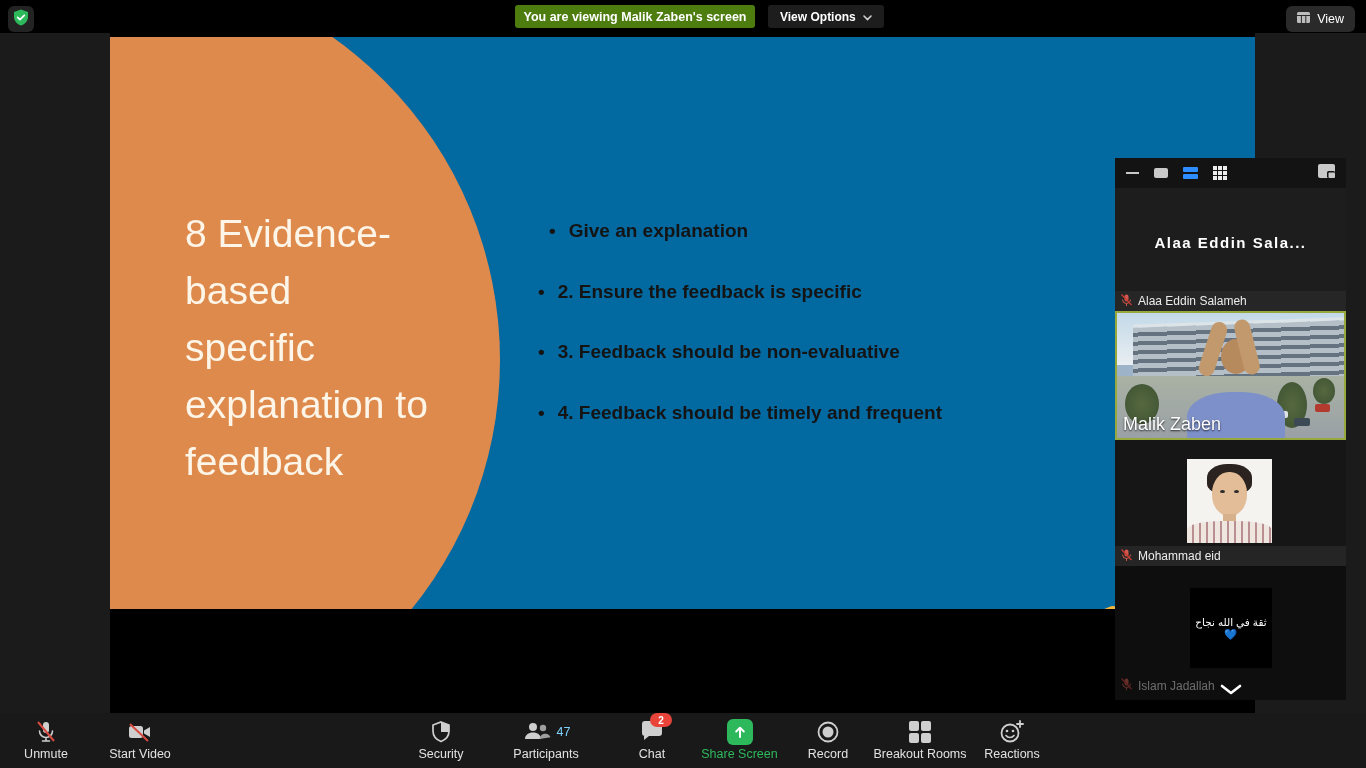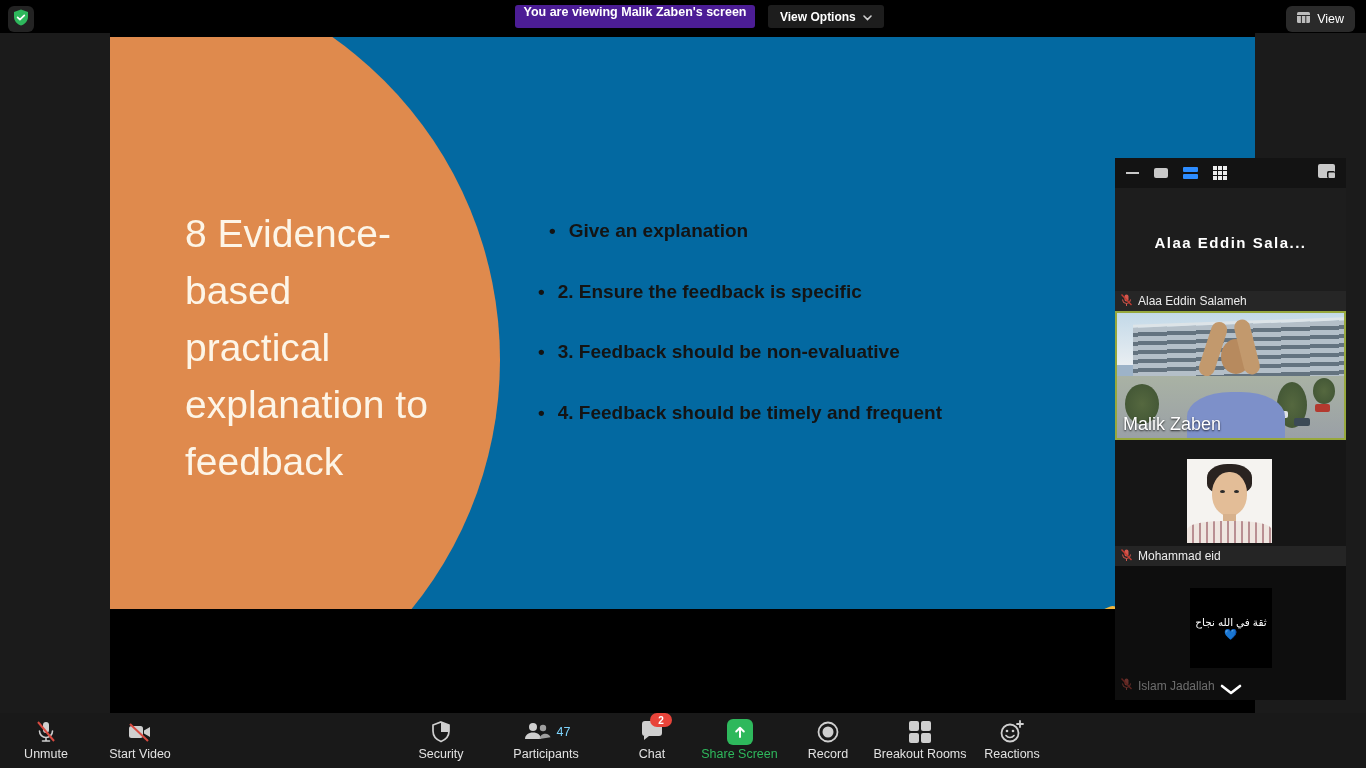--- a/index.html
+++ b/index.html
@@ -2,23 +2,23 @@
 <html><head>
 <meta charset="utf-8">
 <style>
   html,body{margin:0;padding:0;background:#000;}
   .stage{position:relative;width:1366px;height:768px;background:#1b1b1b;overflow:hidden;
          font-family:"Liberation Sans", sans-serif;-webkit-font-smoothing:antialiased;}
   
   .top-bar{position:absolute;left:0;top:0;width:1366px;height:33px;background:#000;}
   .shield-badge{position:absolute;left:8px;top:6px;width:26px;height:26px;background:#232323;
                 border-radius:6px;display:flex;align-items:center;justify-content:center;}
-  .banner{position:absolute;left:515px;top:5px;width:240px;height:23px;background:#4c1d95;
+  .banner{position:absolute;left:515px;top:5px;width:240px;height:23px;background:#4d7c0f;
           border-radius:3px;color:#fff;font-weight:bold;font-size:12.5px;
-          display:flex;justify-content:center;}
+          display:flex;align-items:center;justify-content:center;}
   .view-options{position:absolute;left:768px;top:5px;height:23px;padding:0 12px;background:#1d1d1d;
           border-radius:3px;color:#fff;font-weight:bold;font-size:12px;
           display:flex;align-items:center;gap:7px;}
   .view-btn{position:absolute;right:11px;top:6px;height:26px;padding:0 11px;background:#2a2a2a;
           border-radius:6px;color:#fff;font-size:12.5px;display:flex;align-items:center;gap:7px;}
   
   .share{position:absolute;left:110px;top:33px;width:1145px;height:680px;background:#000;}
   .slide{position:absolute;left:0;top:4px;width:1145px;height:572px;background:#0369a1;overflow:hidden;}
   .orange-circle{position:absolute;left:-400px;top:-72px;width:790px;height:790px;border-radius:50%;
           background:#df8a4d;}
@@ -140,21 +140,21 @@
       <span>View</span>
     </div>
   </div>
 
   <div class="share">
     <div class="slide">
       <div class="orange-circle"></div>
       <div class="slide-title">
         <div>8 Evidence-</div>
         <div>based</div>
-        <div>practical</div>
+        <div>specific</div>
         <div>explanation to</div>
         <div>feedback</div>
       </div>
       <div class="bullet b1">
           <span>Give an explanation</span>
         </div>
       <div class="bullet b2">
           <span>2. Ensure the feedback is specific</span>
         </div>
       <div class="bullet b3">

